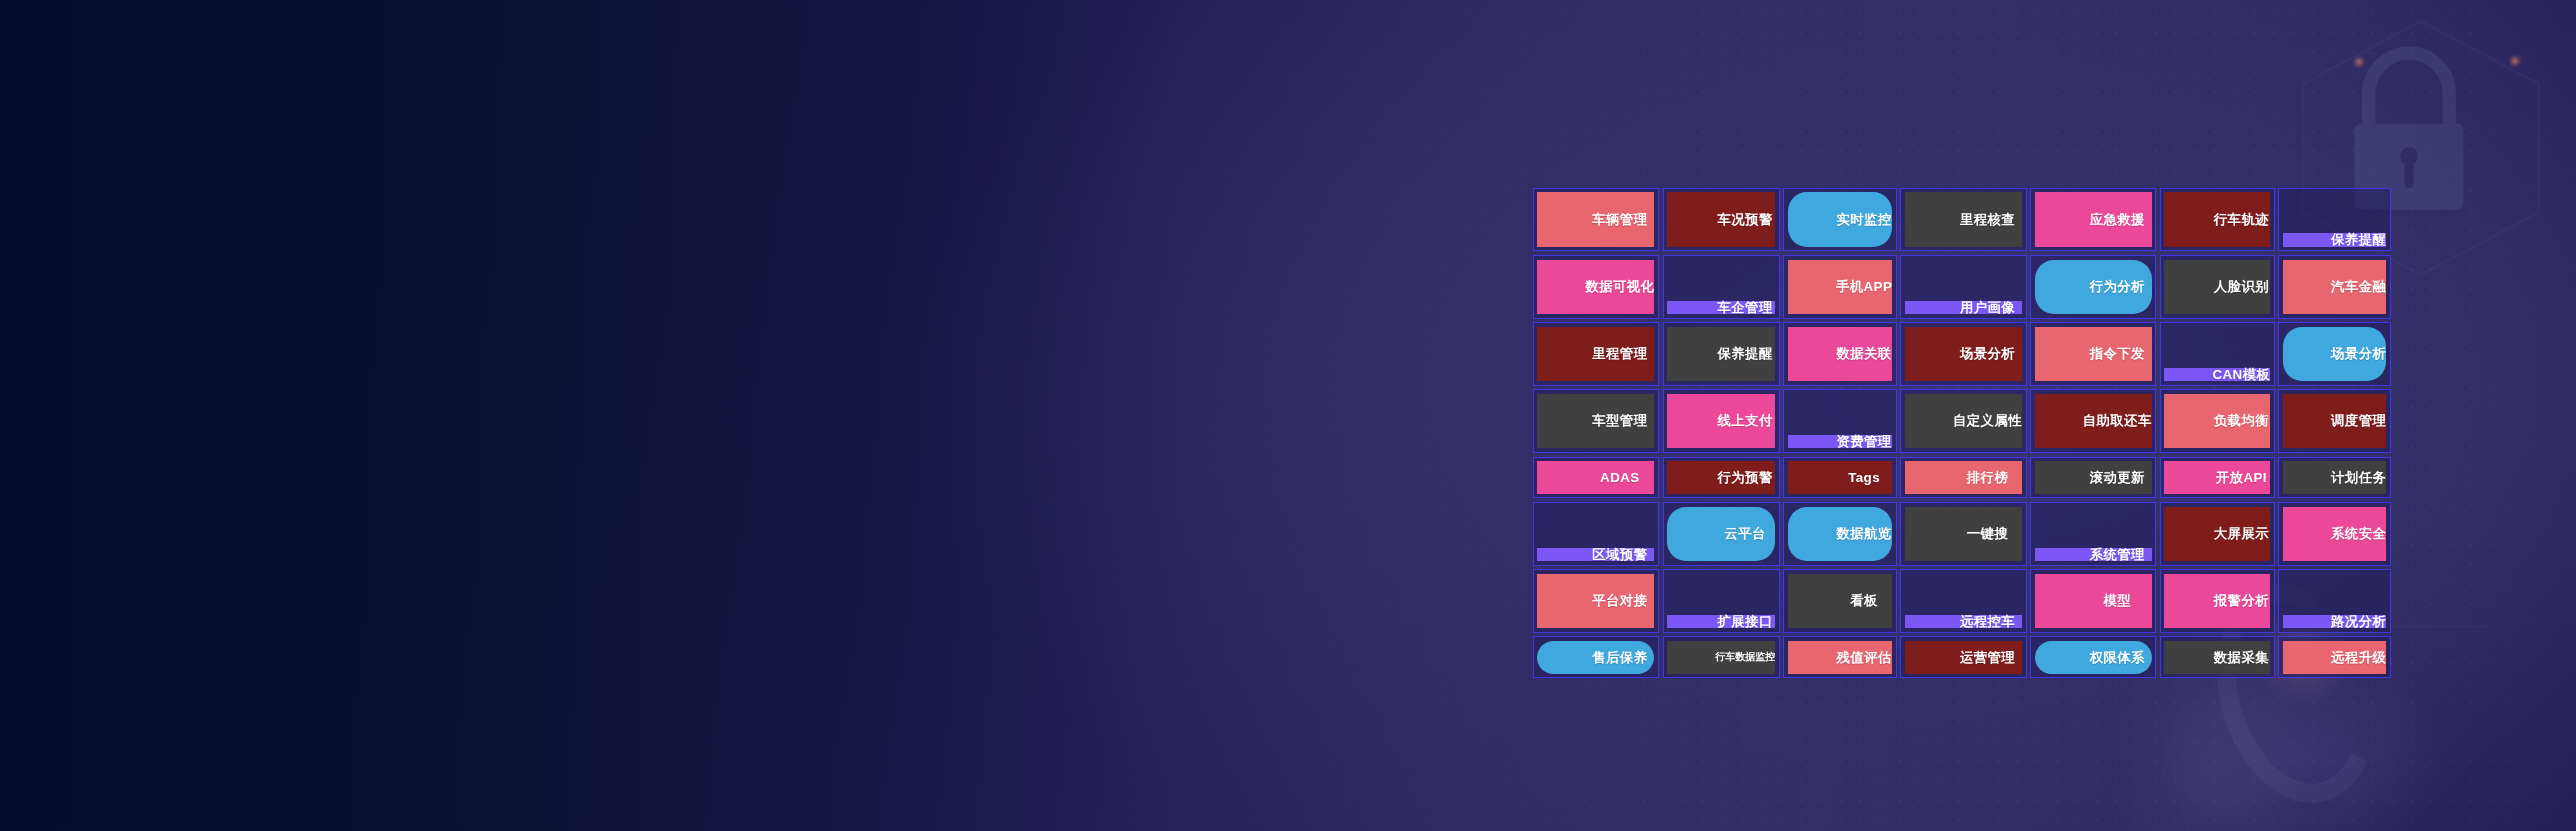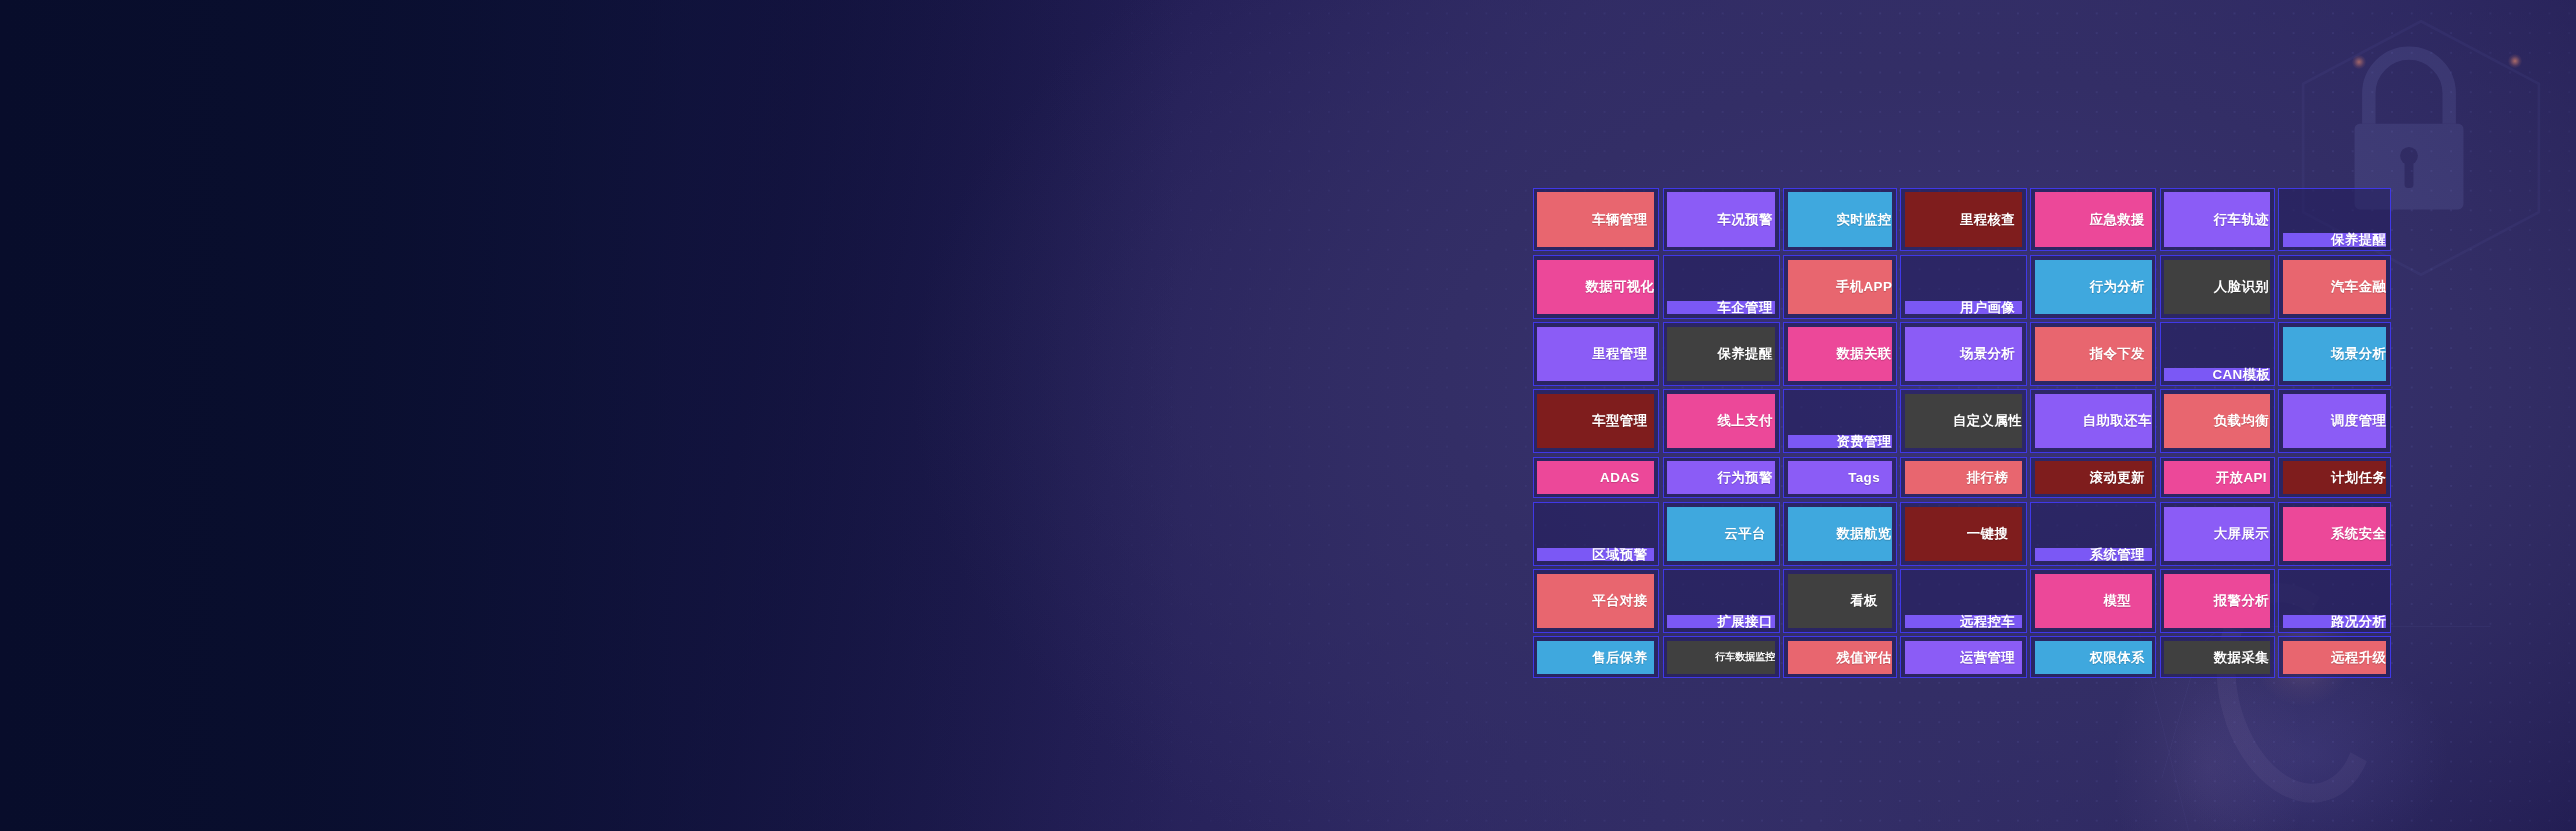--- a/index.html
+++ b/index.html
@@ -118,23 +118,23 @@
     letter-spacing:0.4px;
     white-space:nowrap;
     line-height:1;
     text-shadow:0 0.9px 0.9px rgba(0,0,0,.18);
     padding-left:48px;
   }
   .tile.sm { font-size:10px; letter-spacing:0; }
 
   
   .c-red    { background:#e8666f; }
-  .c-teal   { background:#8b5cf6; }
-  .c-sky    { background:#3fa8de; }
-  .c-orange { background:#7f1d1d; }
+  .c-teal   { background:#7f1d1d; }
+  .c-sky    { background:#3fa8de;border-radius:19px; }
+  .c-orange { background:#404040; }
   .c-blue   { background:#ec4899; }
   .c-violet { background:#7b58f5;margin-top:41px; }
   .c-amber  { background:#404040; }
 </style>
 </head>
 <body>
 
 <div id="stage">
   <div class="bg-base"></div>
   <div class="bg-dots"></div>

